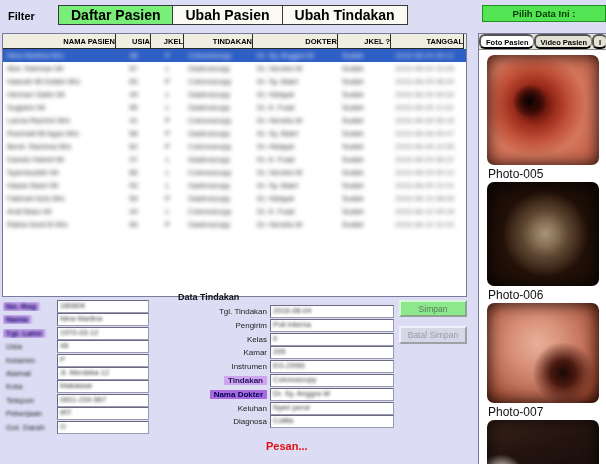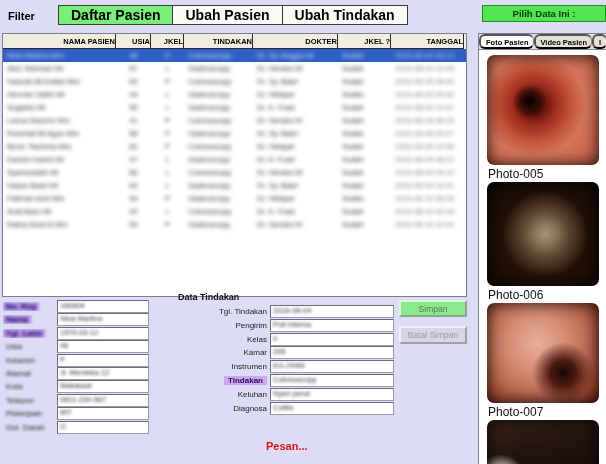--- a/index.html
+++ b/index.html
@@ -355,20 +355,26 @@
             <span class="val redacted2">EG-2990i</span>
           </span>
         </div>
         <div class="dt-row">
           <span class="dt-label light">Tindakan</span>
           <span class="fld dt-fld">
             <span class="val redacted2">Colonoscopy</span>
           </span>
         </div>
         <div class="dt-row">
+          <span class="dt-label strong">Nama Dokter</span>
+          <span class="fld dt-fld">
+            <span class="val redacted2">Dr. Sy. Anggra W</span>
+          </span>
+        </div>
+        <div class="dt-row">
           <span class="dt-label">Keluhan</span>
           <span class="fld dt-fld">
             <span class="val redacted2">Nyeri perut</span>
           </span>
         </div>
         <div class="dt-row">
           <span class="dt-label">Diagnosa</span>
           <span class="fld dt-fld">
             <span class="val redacted2">Colitis</span>
           </span>

